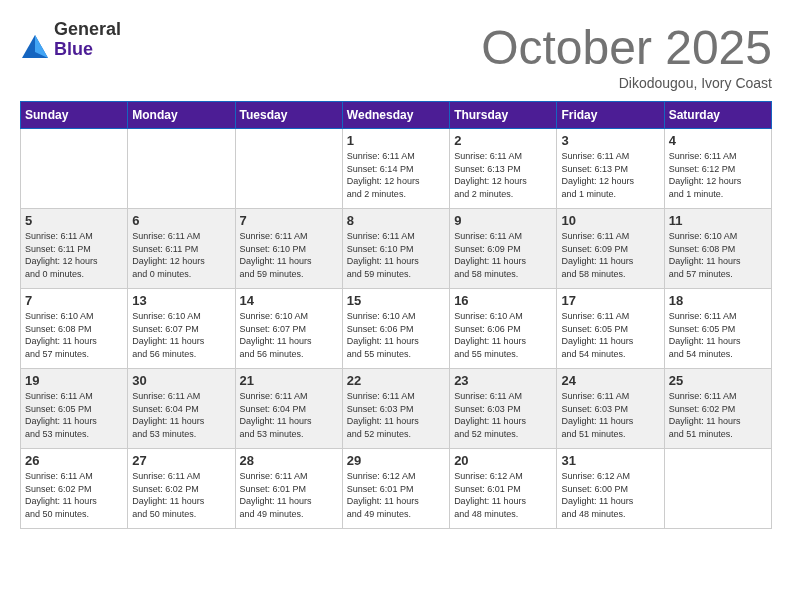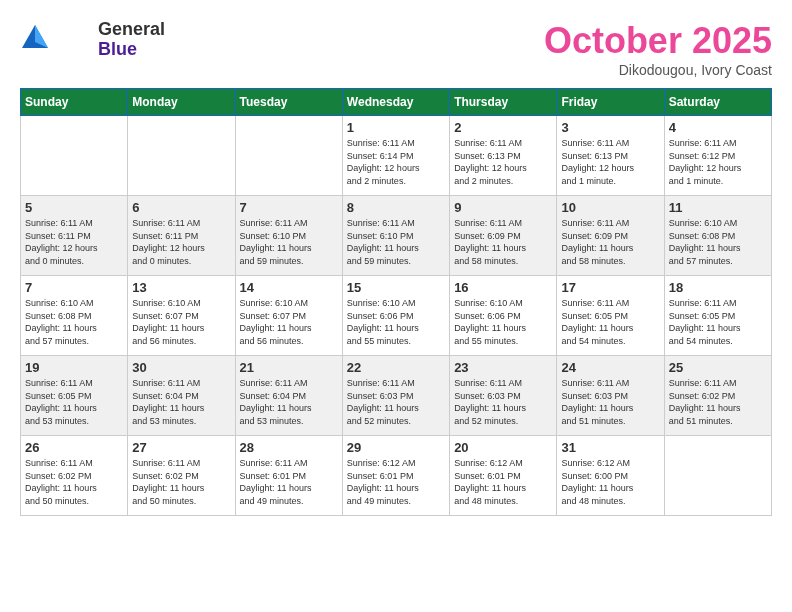--- a/index.html
+++ b/index.html
@@ -11,54 +11,53 @@
       padding: 20px;
     }
     .header {
       display: flex;
       justify-content: space-between;
       align-items: flex-start;
       margin-bottom: 10px;
     }
     .logo {
       display: flex;
-      align-items: flex-start;
-      gap: 44px;
+      align-items: flex-end;
     }
     .logo-text {
       font-size: 18px;
       font-weight: bold;
       line-height: 1.1;
     }
     .logo-general { color: #333; }
     .logo-blue { color: #4c1d95; }
     .logo-icon {
       width: 30px;
       height: 30px;
       margin-right: 4px;
     }
     .title-block {
       text-align: right;
     }
     .month-title {
-      font-size: 36px;
-      font-weight: bold;
-      color: #ec4899;
+      font-size: 48px;
+      font-weight: normal;
+      color: #737373;
     }
     .location {
       font-size: 14px;
       color: #555;
     }
     .calendar {
       width: 100%;
       border-collapse: collapse;
       font-size: 10px;
     }
     .calendar thead th {
-      background-color: #15803d;
+      background-color: #4c1d95;
       color: white;
       padding: 6px 4px;
       text-align: left;
       font-size: 12px;
       font-weight: bold;
       border: 1px solid #1565C0;
     }
     .calendar tbody td {
       border: 1px solid #ccc;
       vertical-align: top;

